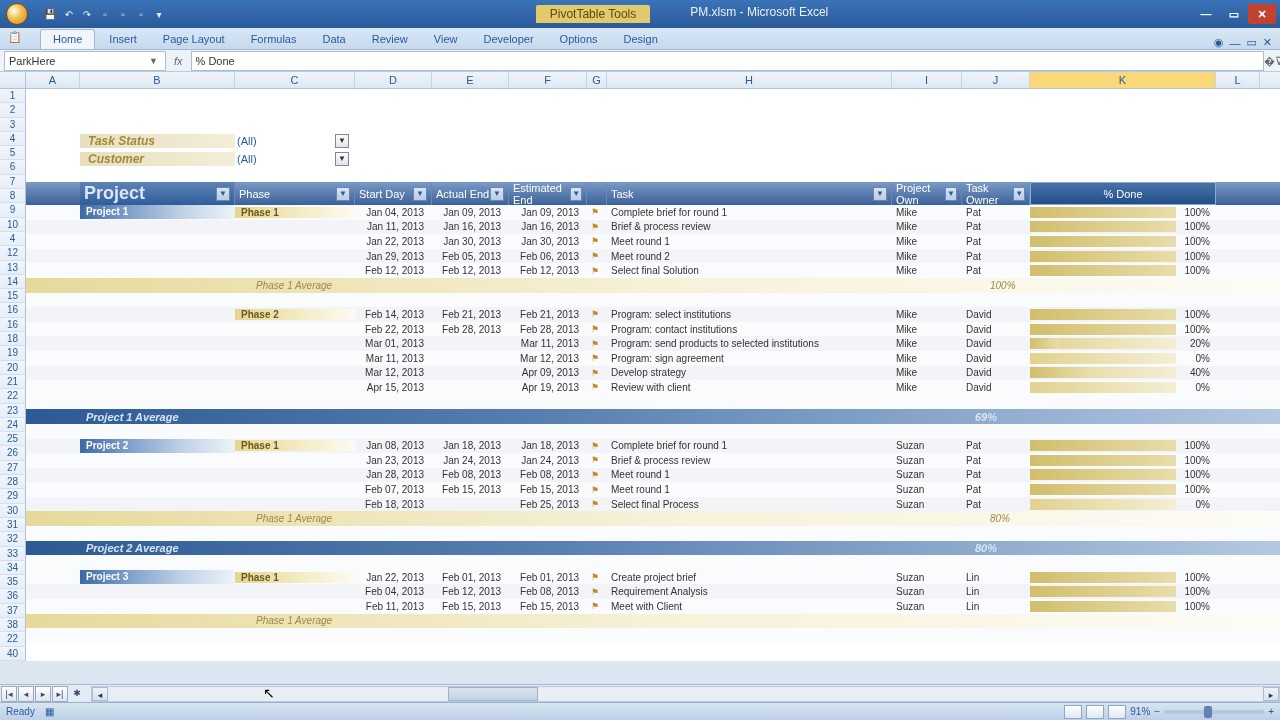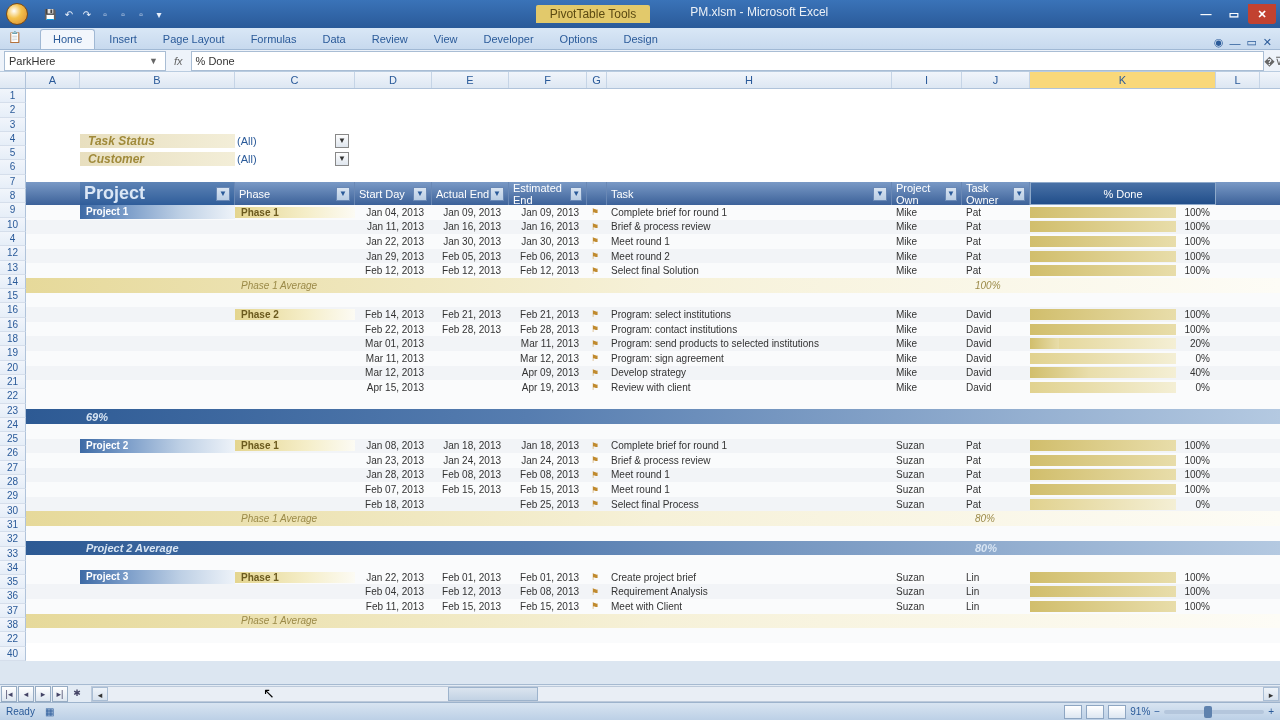--- a/index.html
+++ b/index.html
@@ -62,21 +62,21 @@
 .drow.alt { background:#f2f4f7; }
 .dc { padding:0 4px; white-space:nowrap; overflow:hidden; font-size:10px; }
 .dc.proj { background:linear-gradient(90deg,#3d6aa5 0%,#7b9dc9 30%,#bed0e5 65%,#eef3f9 100%); color:#fff; font-weight:bold; padding-left:6px; line-height:14px; }
 .dc.phase { background:linear-gradient(90deg,#e4d58f,#f5eec9 60%,#fcfbf4); color:#6b5a1e; font-weight:bold; padding-left:6px; }
 .dc.date { text-align:right; padding-right:8px; }
 .dc.flag { color:#c08a2e; font-size:9px; }
 .dc.pct { text-align:right; padding-right:6px; }
 .pctbar { height:11px; background:linear-gradient(90deg,#e1d28f,#f4efd5); position:relative; }
 .pctbar .fill { position:absolute; left:0; top:0; bottom:0; background:linear-gradient(90deg,#d1be6c,#e8ddaa); }
 
-.phaseavg { display:flex; height:14.6px; align-items:center; background:linear-gradient(90deg,#e6d99a,#f6f1d8 50%,#fdfcf6); color:#9b8a48; font-style:italic; font-size:10px; }
+.phaseavg { display:flex; height:14.6px; align-items:center; background:linear-gradient(90deg,#e6d99a,#f6f1d8 50%,#fdfcf6); color:#9b8a48; font-style:italic; font-size:10px;padding-left:15px; }
 .projavg { display:flex; height:14.6px; align-items:center; background:linear-gradient(90deg,#2d5a94,#567db0 40%,#b4c9e1); color:#d8e5f3; font-style:italic; font-weight:bold; font-size:11px; }
 .blank { height:14.6px; background:#fafbfc; }
 
 
 .sheettabs { position:absolute; left:0; right:0; bottom:18px; height:18px; background:#e3ebf4; border-top:1px solid #a6bad1; display:flex; align-items:center; }
 .navbtn { width:16px; height:16px; border:1px solid #97acc3; background:linear-gradient(#fff,#dde6f0); font-size:9px; text-align:center; line-height:14px; color:#446; margin-left:1px; }
 .stab { padding:2px 10px; background:linear-gradient(#fdfefe,#eef3f9); border:1px solid #a6bad1; border-top:none; margin-left:-1px; font-size:11px; }
 .stab.active { background:#fff; font-weight:bold; }
 .hscroll { flex:1; margin-left:6px; height:16px; background:#e9eef5; border:1px solid #bcc9da; position:relative; }
 .hscroll .thumb { position:absolute; left:30%; width:90px; top:0; bottom:0; background:linear-gradient(#dbe4ef,#c2d2e4); border:1px solid #9db3cc; }
@@ -469,20 +469,21 @@
           <div class="cK" style="display:flex;align-items:center">
             <div class="pctbar" style="flex:1">
               <div class="fill" style="width:0%"></div>
             </div>
             <div class="dc pct" style="width:40px">0%</div>
           </div>
         </div>
         <div class="blank"></div>
         <div class="projavg">
           <div class="cA"></div>
+          <div style="width:889px;padding-left:6px">Project 1 Average</div>
           <div class="cK" style="padding-left:6px">69%</div>
         </div>
         <div class="blank"></div>
         <div class="drow alt">
           <div class="cA"></div>
           <div class="dc proj cB">Project 2</div>
           <div class="dc phase cC">Phase 1</div>
           <div class="dc date cD">Jan 08, 2013</div>
           <div class="dc date cE">Jan 18, 2013</div>
           <div class="dc date cF">Jan 18, 2013</div>

